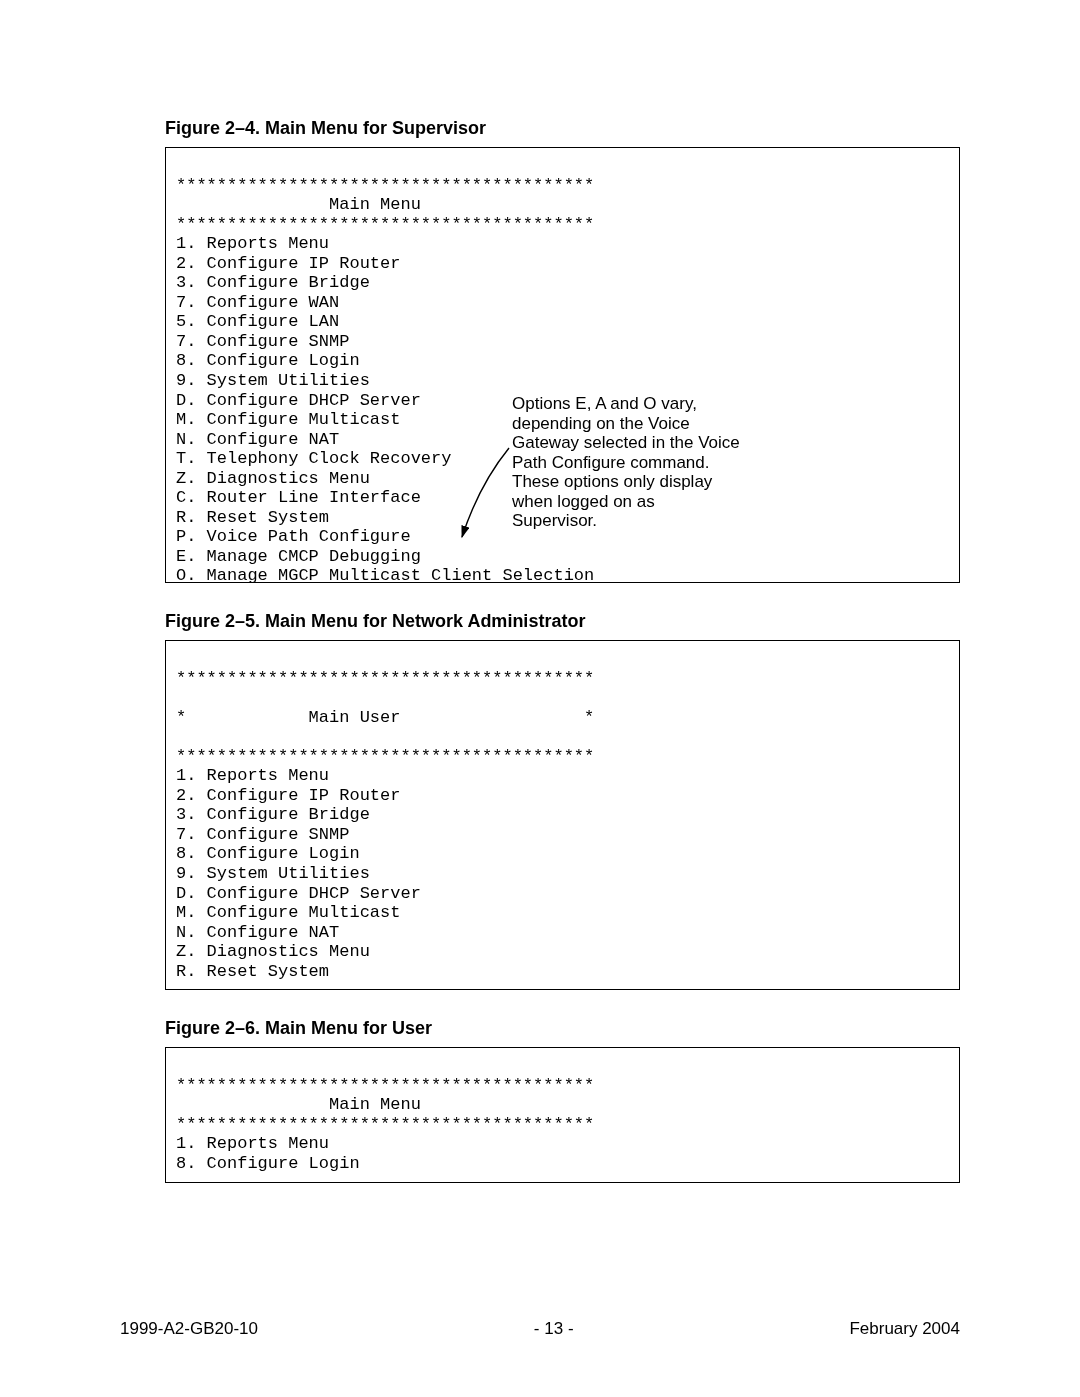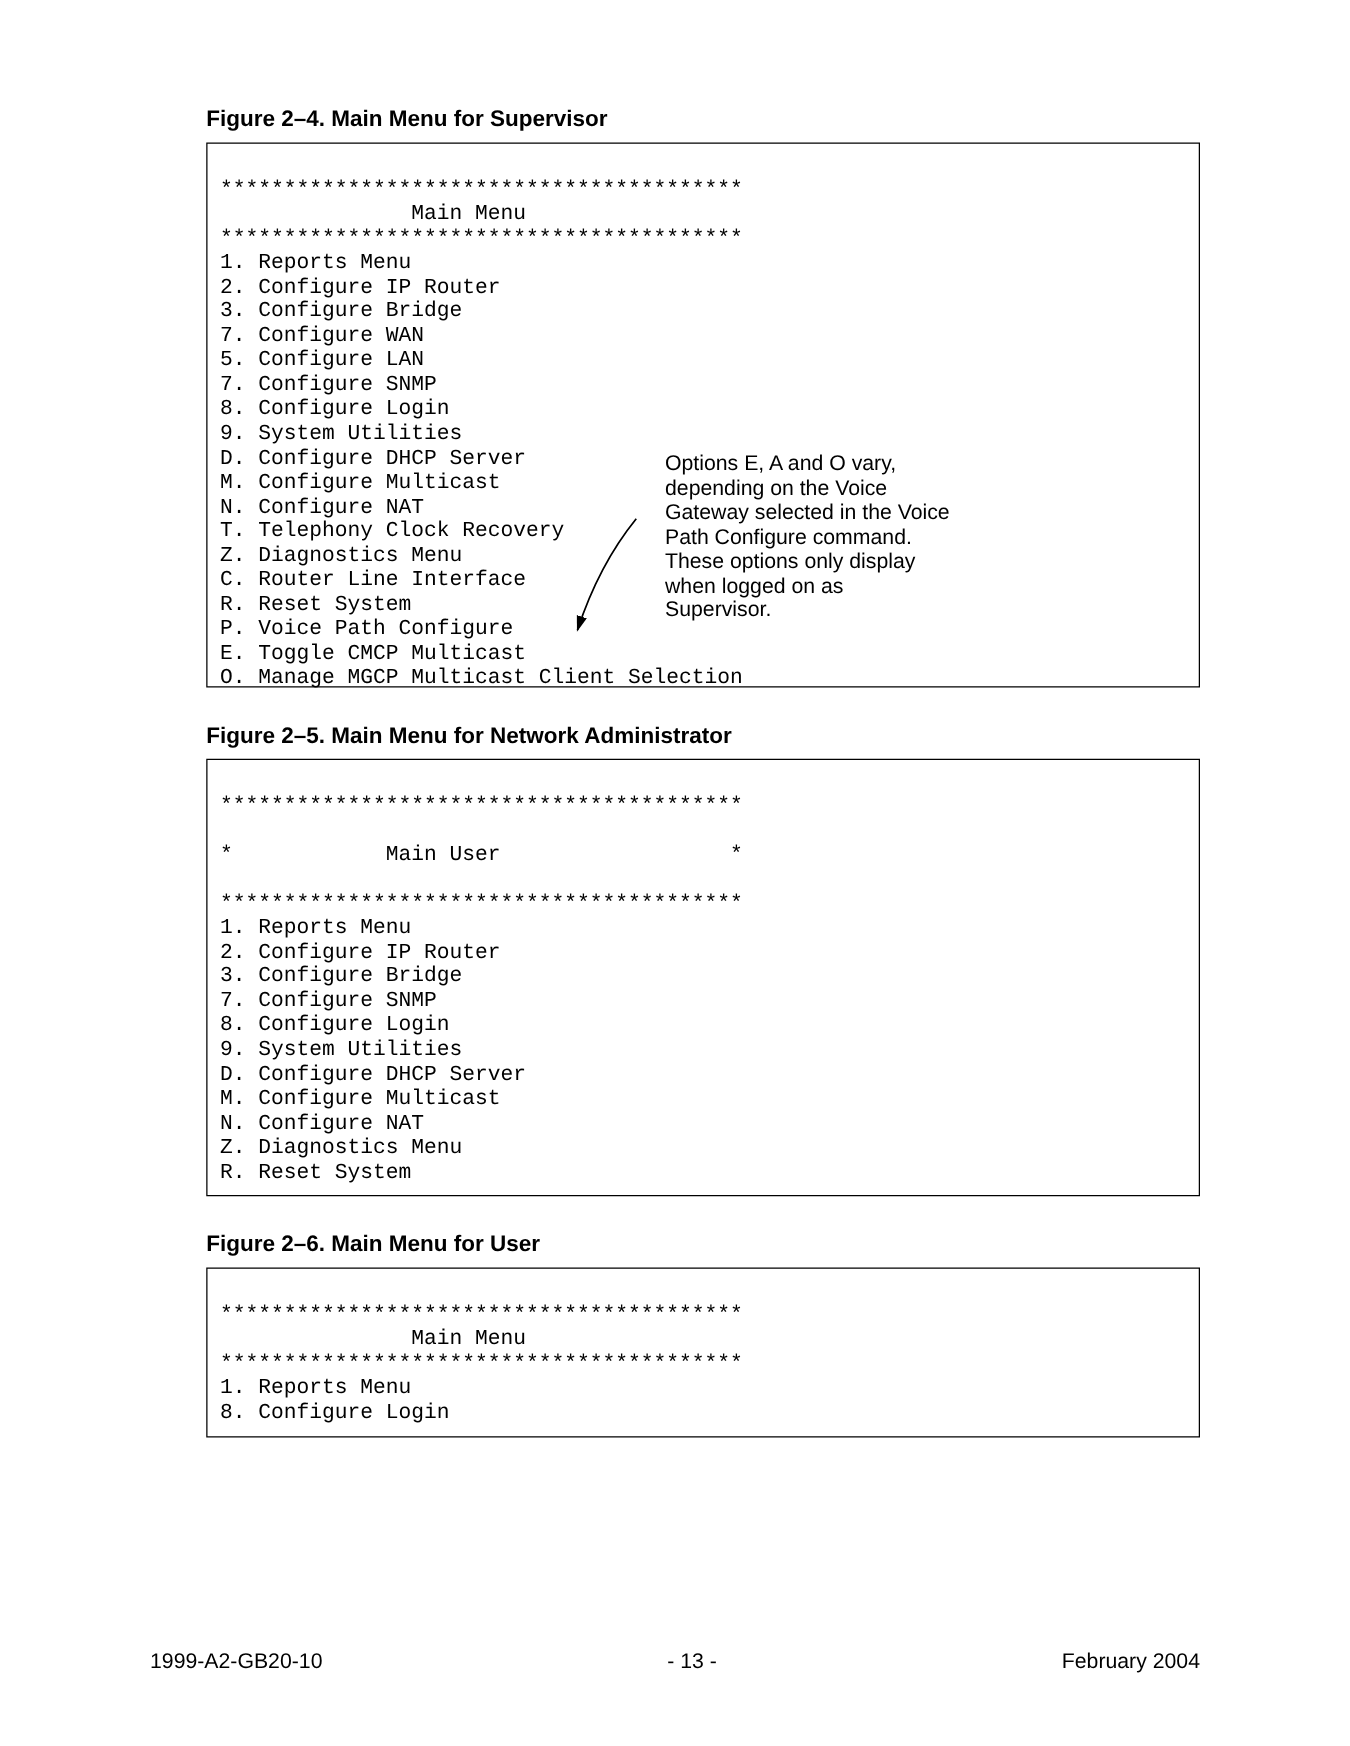--- a/index.html
+++ b/index.html
@@ -7,21 +7,21 @@
     padding: 0;
     background: #fff;
     font-family: Arial, Helvetica, sans-serif;
     color: #000;
   }
   .page {
     width: 1080px;
     height: 1397px;
     position: relative;
     box-sizing: border-box;
-    padding: 85px 120px 0 120px;
+    padding: 118px 120px 0 120px;
   }
   .fig-caption {
     font-weight: bold;
     font-size: 18px;
     margin: 0 0 8px 0;
     padding-left: 45px;
   }
   .term-box {
     border: 1px solid #000;
     margin-left: 45px;
@@ -77,23 +77,23 @@
 <span>8. Configure Login</span>
 <span>9. System Utilities</span>
 <span>D. Configure DHCP Server</span>
 <span>M. Configure Multicast</span>
 <span>N. Configure NAT</span>
 <span>T. Telephony Clock Recovery</span>
 <span>Z. Diagnostics Menu</span>
 <span>C. Router Line Interface</span>
 <span>R. Reset System</span>
 <span>P. Voice Path Configure</span>
-<span>E. Toggle CMCP Multicast</span>
+<span>E. Manage CMCP Debugging</span>
 <span>O. Manage MGCP Multicast Client Selection</span>
-    <div class="annotation" style="top:246px; left:366px;">Options E, A and O vary, depending on the Voice Gateway selected in the Voice Path Configure command. These options only display when logged on as Supervisor.</div>
+    <div class="annotation" style="top:246px; left:346px;">Options E, A and O vary, depending on the Voice Gateway selected in the Voice Path Configure command. These options only display when logged on as Supervisor.</div>
     <svg class="arrow-svg" style="top:297px; left:288px;" width="60" height="100">
       <defs>
         <marker id="ah" markerWidth="10" markerHeight="10" refX="8" refY="3" orient="auto" markerUnits="strokeWidth">
           <path d="M0,0 L0,6 L9,3 z" fill="#000"></path>
         </marker>
       </defs>
       <path d="M55,3 Q25,40 8,92" stroke="#000" stroke-width="1.4" fill="none" marker-end="url(#ah)"></path>
     </svg>
   </div>
 

